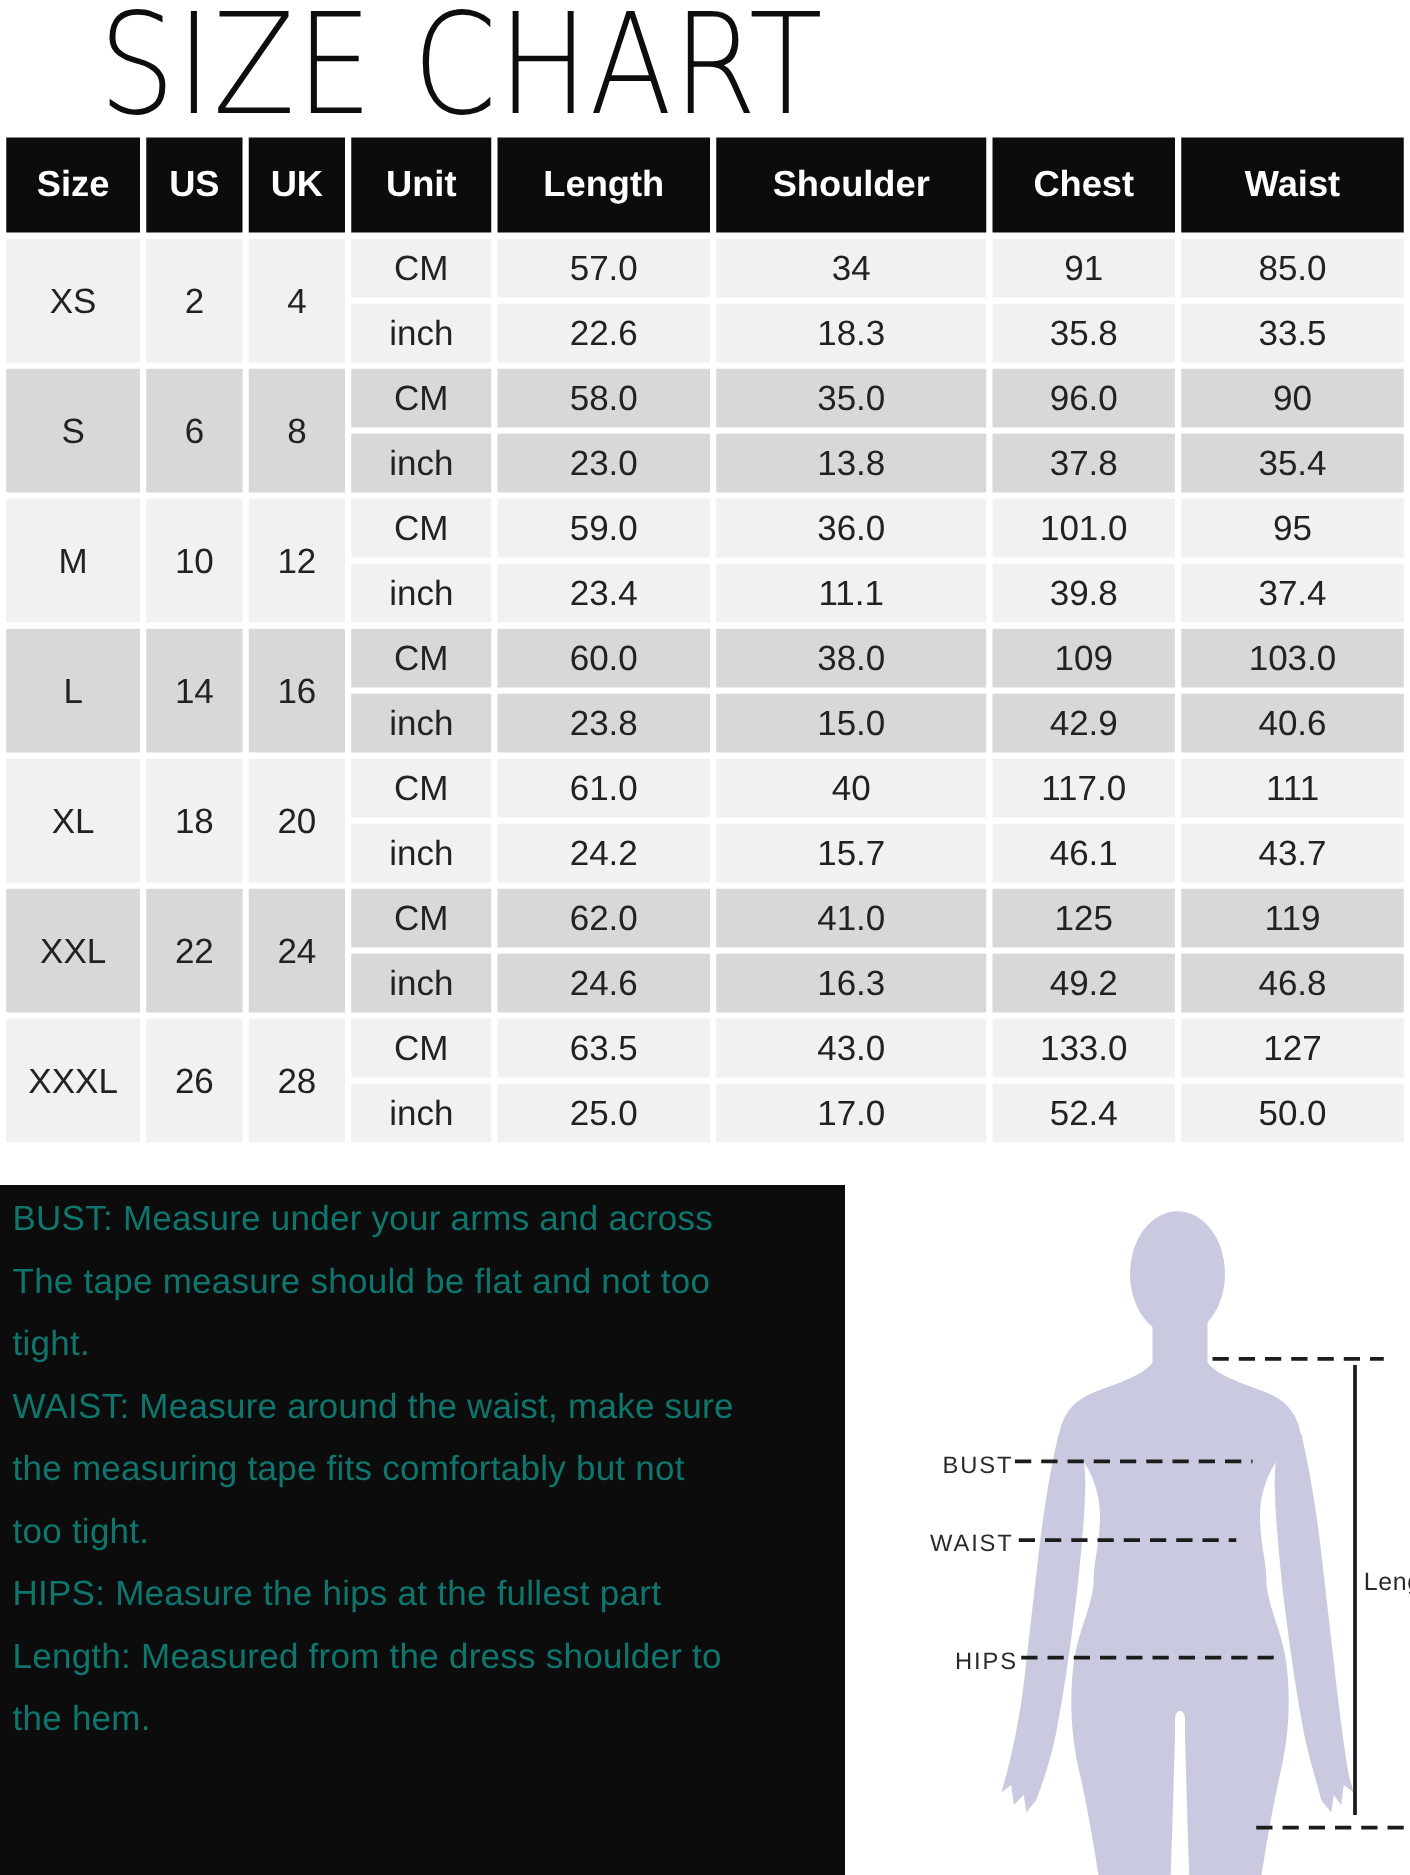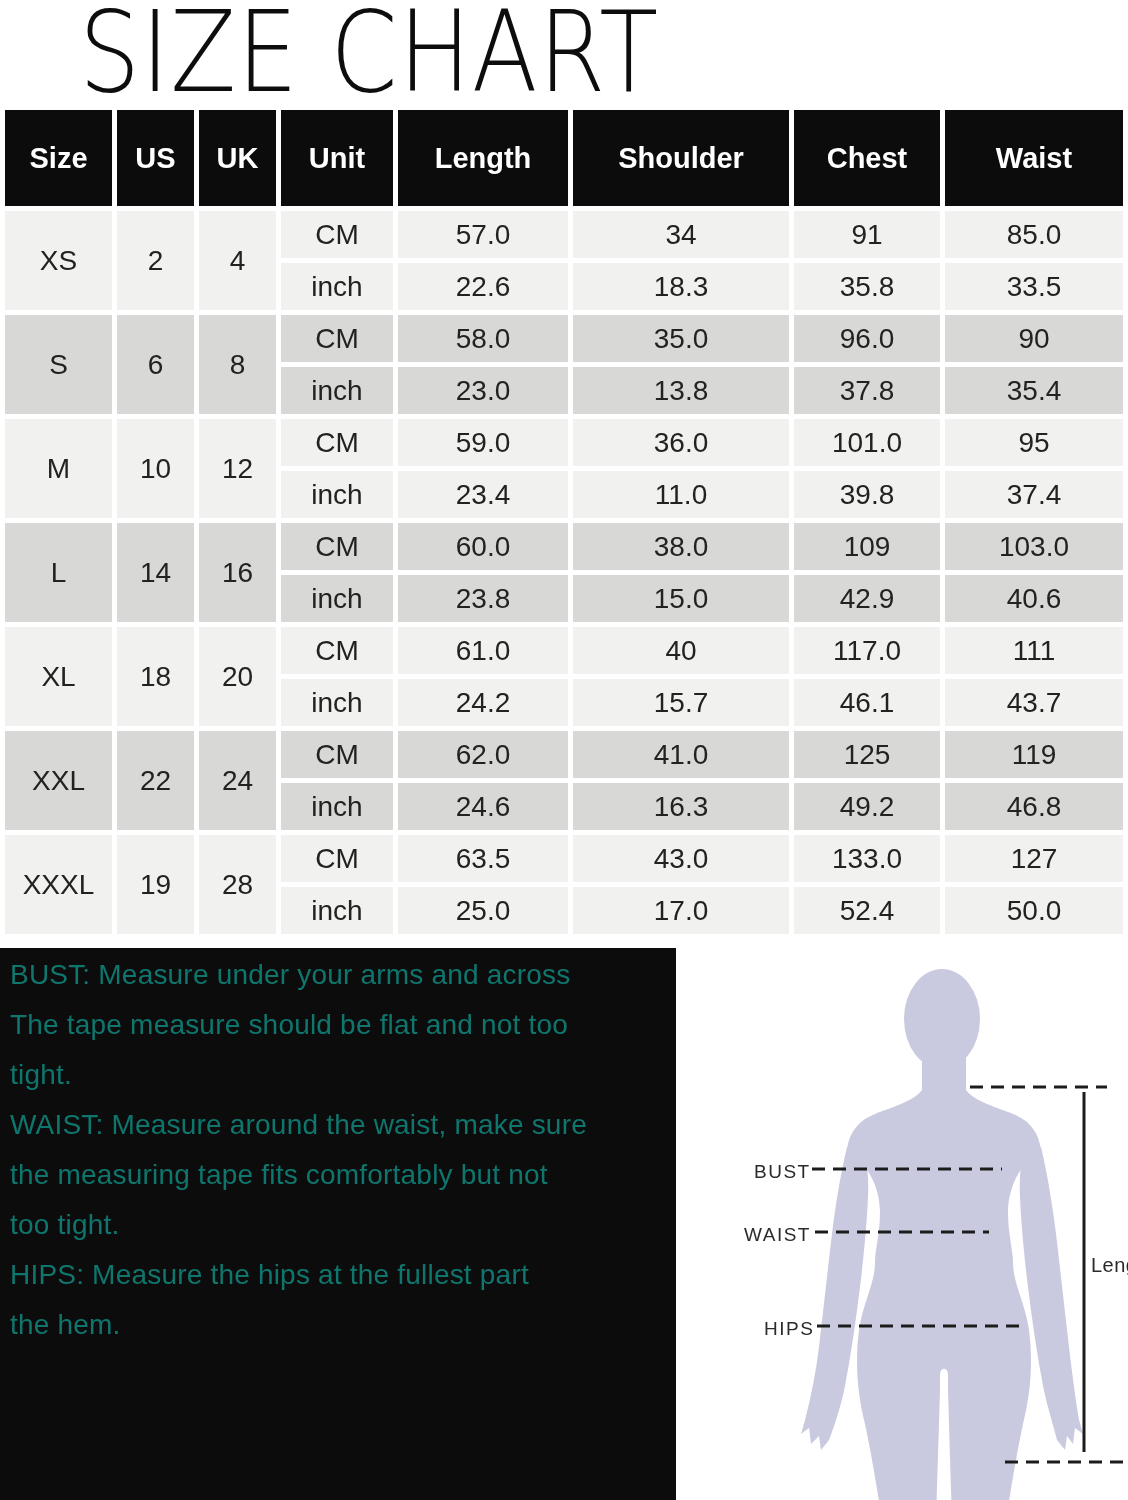--- a/index.html
+++ b/index.html
@@ -14,21 +14,21 @@
     font-family:"DejaVu Sans ExtraLight","DejaVu Sans","Liberation Sans",sans-serif;
     transform:scaleX(.86);transform-origin:50% 0;white-space:nowrap;letter-spacing:1px;
   }
   
   table.size-chart{
     position:absolute;top:105px;left:0;width:1128px;
     border-collapse:separate;border-spacing:5px;table-layout:fixed;
   }
   table.size-chart th{
     background:var(--ink,#0c0c0c);color:#ffffff;font-weight:700;font-size:29px;
-    height:96px;padding:0;text-align:center;
+    height:76px;padding:0;text-align:center;
   }
   table.size-chart td{
     text-align:center;vertical-align:middle;font-size:28px;color:#222222;
     height:47px;padding:0;font-weight:400;
   }
   td.r-light{background:var(--row-light,#f1f1ef);}
   td.r-dark{background:var(--row-dark,#d8d8d7);}
   
   .instructions{
     position:absolute;left:0;top:948px;width:676px;height:552px;
@@ -118,21 +118,21 @@
         <td class="cell r-light" rowspan="2">12</td>
         <td class="cell r-light">CM</td>
         <td class="cell r-light">59.0</td>
         <td class="cell r-light">36.0</td>
         <td class="cell r-light">101.0</td>
         <td class="cell r-light">95</td>
       </tr>
       <tr>
         <td class="cell r-light">inch</td>
         <td class="cell r-light">23.4</td>
-        <td class="cell r-light">11.0</td>
+        <td class="cell r-light">11.1</td>
         <td class="cell r-light">39.8</td>
         <td class="cell r-light">37.4</td>
       </tr>
       <tr>
         <td class="cell r-dark" rowspan="2">L</td>
         <td class="cell r-dark" rowspan="2">14</td>
         <td class="cell r-dark" rowspan="2">16</td>
         <td class="cell r-dark">CM</td>
         <td class="cell r-dark">60.0</td>
         <td class="cell r-dark">38.0</td>
@@ -175,21 +175,21 @@
       </tr>
       <tr>
         <td class="cell r-dark">inch</td>
         <td class="cell r-dark">24.6</td>
         <td class="cell r-dark">16.3</td>
         <td class="cell r-dark">49.2</td>
         <td class="cell r-dark">46.8</td>
       </tr>
       <tr>
         <td class="cell r-light" rowspan="2">XXXL</td>
-        <td class="cell r-light" rowspan="2">19</td>
+        <td class="cell r-light" rowspan="2">26</td>
         <td class="cell r-light" rowspan="2">28</td>
         <td class="cell r-light">CM</td>
         <td class="cell r-light">63.5</td>
         <td class="cell r-light">43.0</td>
         <td class="cell r-light">133.0</td>
         <td class="cell r-light">127</td>
       </tr>
       <tr>
         <td class="cell r-light">inch</td>
         <td class="cell r-light">25.0</td>
@@ -201,20 +201,21 @@
 </table>
 
 <section class="instructions">
     <div class="instruction-line">BUST: Measure under your arms and across</div>
     <div class="instruction-line">The tape measure should be flat and not too</div>
     <div class="instruction-line">tight.</div>
     <div class="instruction-line">WAIST: Measure around the waist, make sure</div>
     <div class="instruction-line">the measuring tape fits comfortably but not</div>
     <div class="instruction-line">too tight.</div>
     <div class="instruction-line">HIPS: Measure the hips at the fullest part</div>
+    <div class="instruction-line">Length: Measured from the dress shoulder to</div>
     <div class="instruction-line">the hem.</div>
   </section>
 
 <figure class="diagram">
   <svg viewBox="0 0 448 555">
 
     <g>
       <ellipse class="silhouette" cx="225" cy="57" rx="38" ry="50"></ellipse>
       <path class="silhouette" d="M 205 90
         L 205 128

